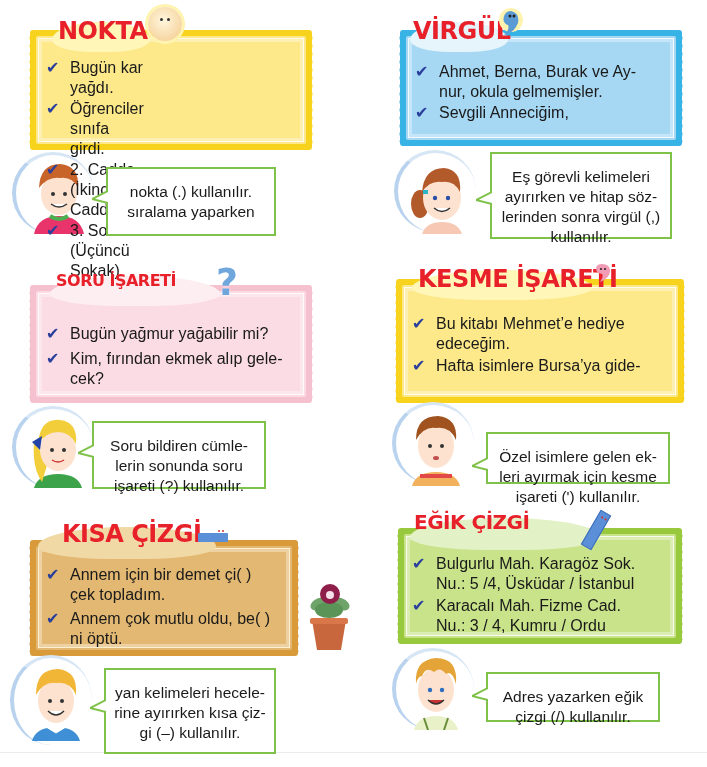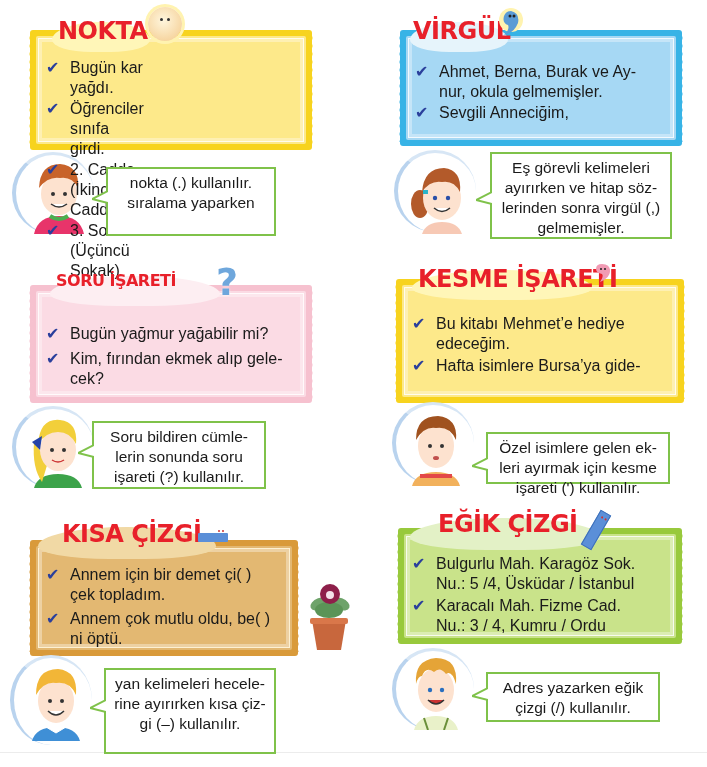--- a/index.html
+++ b/index.html
@@ -50,21 +50,21 @@
     position: absolute; border-radius: 50%;
     border-left: 4px solid #b9d3ee; border-top: 3px solid #d7e6f5;
   }
   .avatar {
     position: absolute; border-radius: 50%;
   }
   .bubble {
     position: absolute; background: #fff;
     border: 2px solid #7fc24a;
     text-align: center; font-size: 15.5px; line-height: 20px;
-    padding: 4px 8px; z-index: 3;
+    padding: 13px 8px; z-index: 3;
   }
   .bubble .tail {
     position: absolute; left: -16px; width: 16px; height: 14px;
   }
   .bubble .line { display: block; }
 </style>
 </head>
 <body>
 
 <div class="section">
@@ -160,21 +160,21 @@
       <rect x="15" y="30" width="5" height="4" fill="#2bb5c9"></rect>
     </svg>
   </div>
   <div class="bubble" style="left:490px;top:152px;width:182px;height:87px;">
     <svg class="tail" viewBox="0 0 16 14" style="top:38px;">
         <path d="M16 0 L0 8 L16 12" fill="#fff" stroke="#7fc24a" stroke-width="2"></path>
       </svg>
     <span class="line">Eş görevli kelimeleri</span>
     <span class="line">ayırırken ve hitap söz-</span>
     <span class="line">lerinden sonra virgül (,)</span>
-    <span class="line">gelmemişler.</span>
+    <span class="line">kullanılır.</span>
   </div>
 </div>
 
 <div class="section">
   <div class="card" style="left:30px;top:285px;width:282px;height:118px;background:#f6c1cf;">
     <div class="outer" style="background:#fbdbe4;left:6px;right:6px;top:6px;bottom:6px;"></div>
     <div class="scallop-l" style="background:radial-gradient(circle at 100% 50%, #f6c1cf 3px, transparent 4px) 0 0/8px 8px repeat-y;"></div>
     <div class="scallop-r" style="background:radial-gradient(circle at 0 50%, #f6c1cf 3px, transparent 4px) 0 0/8px 8px repeat-y;"></div>
     <div class="inner"></div>
   </div>
@@ -323,21 +323,21 @@
 </div>
 
 <div class="section">
   <div class="card" style="left:398px;top:528px;width:284px;height:116px;background:#98c93c;">
     <div class="outer" style="background:#c9e38a;left:6px;right:6px;top:6px;bottom:6px;"></div>
     <div class="scallop-l" style="background:radial-gradient(circle at 100% 50%, #98c93c 3px, transparent 4px) 0 0/8px 8px repeat-y;"></div>
     <div class="scallop-r" style="background:radial-gradient(circle at 0 50%, #98c93c 3px, transparent 4px) 0 0/8px 8px repeat-y;"></div>
     <div class="inner"></div>
   </div>
   <div class="title-cloud" style="left:410px;top:518px;width:190px;height:32px;background:#e3f1c6;"></div>
-  <div class="title" style="left:438px;top:510px;font-size:24px;">EĞİK ÇİZGİ</div>
+  <div class="title" style="left:414px;top:510px;font-size:20px;">EĞİK ÇİZGİ</div>
   <div style="position:absolute;left:590px;top:510px;width:12px;height:40px;background:#5b8fd8;transform:rotate(30deg);z-index:4;border:1px solid #3d6fb8;">
     <span style="position:absolute;left:3px;top:4px;width:2px;height:2px;background:#c33;border-radius:50%"></span>
     <span style="position:absolute;left:7px;top:4px;width:2px;height:2px;background:#c33;border-radius:50%"></span>
   </div>
   <ul class="items" style="left:412px;top:554px;width:264px;">
     <li style="margin-bottom:2px;">
         <span class="check">✔</span>
         <span class="text">Bulgurlu Mah. Karagöz Sok.</span>
         <span class="text">Nu.: 5 /4, Üsküdar / İstanbul</span>
       </li>

